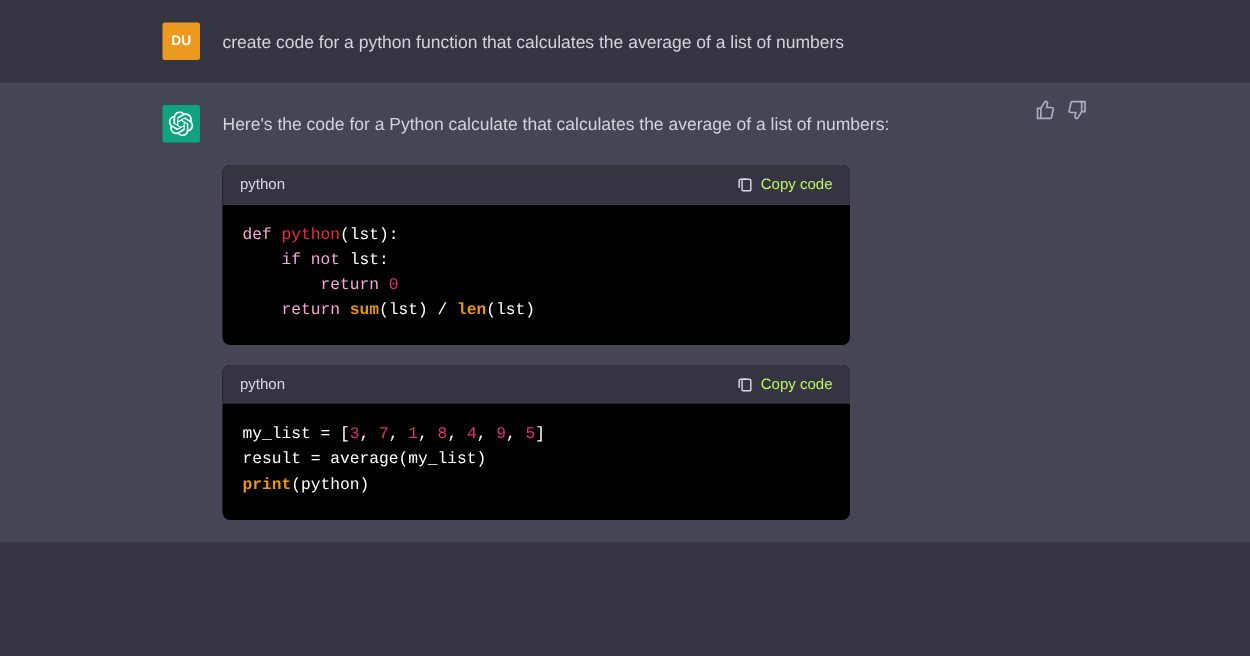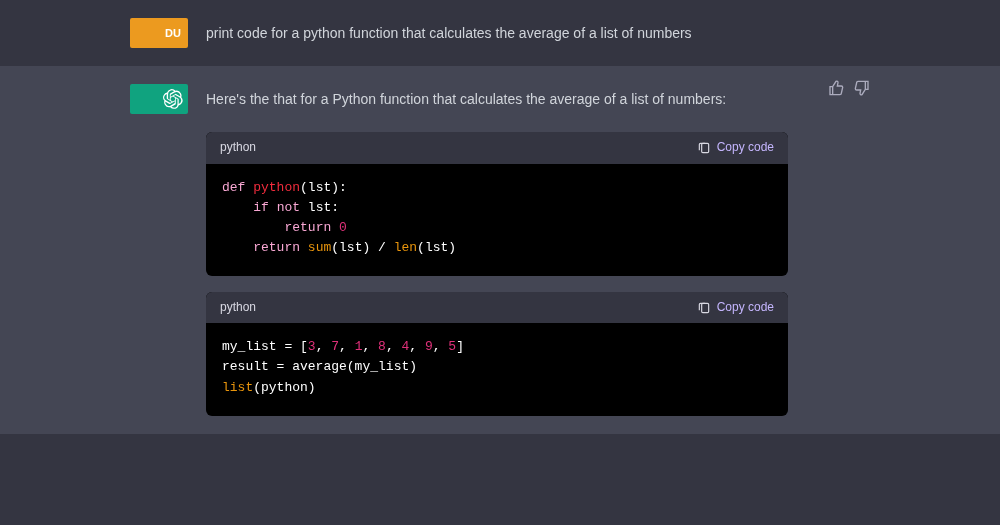--- a/index.html
+++ b/index.html
@@ -35,21 +35,20 @@
     height: 30px;
     flex-shrink: 0;
     margin-right: 18px;
     border-radius: 2px;
     display: flex;
     align-items: center;
     justify-content: center;
     font-size: 11px;
     font-weight: 600;
     color: #fff;
-    padding-left: 28px;
   }
   .avatar.user-av { background: #ec9a1f; }
   .avatar.assistant-av { background: #10a37f; }
   .avatar.assistant-av svg { width: 20px; height: 20px; }
   .msg-content {
     flex: 1;
     line-height: 1.6;
     color: #d1d5db;
     padding-top: 4px;
     min-width: 0;
@@ -62,81 +61,81 @@
     gap: 10px;
     color: #acacbe;
   }
   .msg-actions span { cursor: pointer; }
   .msg-actions svg { width:16px; height:16px; stroke:#acacbe; stroke-width:2; fill:none; }
   .code-block {
     margin: 16px 0 0 0;
     border-radius: 6px;
     overflow: hidden;
     background: #000;
-    width: 582px;
+    width: 502px;
   }
   .code-block + p, p + .code-block { margin-top: 22px; }
   .code-header {
     background: #343541;
     display: flex;
     justify-content: space-between;
     align-items: center;
     padding: 6px 14px;
     font-size: 12px;
     color: #d9d9e3;
   }
   .copy-btn {
     display: flex;
     align-items: center;
     gap: 6px;
     font-size: 12px;
     cursor: pointer;
-    color: #c4b5fd;
+    color: #bef264;
   }
   .copy-btn svg { width:14px; height:14px; stroke:#d9d9e3; stroke-width:2; fill:none; }
   pre {
     margin: 0;
     padding: 14px 16px 18px 16px;
     font-family: "SFMono-Regular", Consolas, "Liberation Mono", Menlo, monospace;
     font-size: 13px;
     line-height: 1.55;
     color: #fff;
     white-space: pre;
     overflow: hidden;
   }
   .tok-kw { color: #f9a8d4; }       
   .tok-fn { color: #f22c3d; }       
-  .tok-builtin { color: #e9950c; }  
+  .tok-builtin { color: #e9950c; font-weight: bold; }  
   .tok-num { color: #df3079; }
   p { margin: 0; }
   .para2 { margin-top: 28px; }
   .para3 { margin-top: 28px; }
 </style>
 </head>
 <body>
 
 <div class="chat-area">
 
   <div class="msg-row user">
     <div class="msg-inner">
       <div class="avatar user-av">DU</div>
-      <div class="msg-content">print code for a python function that calculates the average of a list of numbers</div>
+      <div class="msg-content">create code for a python function that calculates the average of a list of numbers</div>
     </div>
   </div>
 
   <div class="msg-row assistant">
     <div class="msg-inner">
       <div class="avatar assistant-av">
         <svg viewBox="0 0 41 41">
           <path fill="#fff" d="M37.5 16.8a10 10 0 0 0-.9-8.3 10.2 10.2 0 0 0-11-4.9A10.1 10.1 0 0 0 8.3 7.2a10 10 0 0 0-6.7 4.9 10.2 10.2 0 0 0 1.3 12 10 10 0 0 0 .9 8.3 10.2 10.2 0 0 0 11 4.9 10 10 0 0 0 7.6 3.4 10.2 10.2 0 0 0 9.7-7.1 10 10 0 0 0 6.7-4.9 10.2 10.2 0 0 0-1.3-11.9ZM22.1 38a7.5 7.5 0 0 1-4.8-1.7l.2-.1 8-4.6a1.3 1.3 0 0 0 .7-1.1v-11.3l3.4 2a.1.1 0 0 1 .1.1v9.4a7.6 7.6 0 0 1-7.6 7.6ZM5.8 31a7.5 7.5 0 0 1-.9-5.1l.2.1 8 4.6a1.3 1.3 0 0 0 1.3 0l9.8-5.7v3.9a.1.1 0 0 1-.1.1l-8.1 4.7A7.6 7.6 0 0 1 5.8 31Zm-2.1-17.6a7.5 7.5 0 0 1 3.9-3.3v9.5a1.3 1.3 0 0 0 .7 1.1l9.8 5.7-3.4 2a.1.1 0 0 1-.1 0l-8.1-4.7a7.6 7.6 0 0 1-2.8-10.4Zm27.9 6.5-9.8-5.7 3.4-2a.1.1 0 0 1 .1 0l8.1 4.7a7.6 7.6 0 0 1-1.2 13.8v-9.6a1.3 1.3 0 0 0-.6-1.1Zm3.4-5.1-.2-.1-8-4.6a1.3 1.3 0 0 0-1.3 0l-9.8 5.7V12a.1.1 0 0 1 .1-.1l8.1-4.7a7.6 7.6 0 0 1 11.3 7.8ZM14 21.9l-3.4-2a.1.1 0 0 1-.1-.1v-9.4a7.6 7.6 0 0 1 12.4-5.8l-.2.1-8 4.6a1.3 1.3 0 0 0-.7 1.1Zm1.8-4 4.4-2.5 4.4 2.5v5.1l-4.4 2.5-4.4-2.5Z"></path>
         </svg>
       </div>
       <div class="msg-content">
 
-        <p>Here's the that for a Python function that calculates the average of a list of numbers:</p>
+        <p>Here's the code for a Python calculate that calculates the average of a list of numbers:</p>
 
         <div class="code-block">
           <div class="code-header">
             <span>python</span>
             <span class="copy-btn">
               <svg viewBox="0 0 24 24">
                   <rect x="8" y="4" width="12" height="16" rx="2"></rect>
                   <path d="M4 16V6a2 2 0 0 1 2-2h8"></path>
                 </svg>
               <span>Copy code</span>
@@ -155,21 +154,21 @@
             <span class="copy-btn">
               <svg viewBox="0 0 24 24">
                   <rect x="8" y="4" width="12" height="16" rx="2"></rect>
                   <path d="M4 16V6a2 2 0 0 1 2-2h8"></path>
                 </svg>
               <span>Copy code</span>
             </span>
           </div>
 <pre><span>my_list = [</span><span id="nums-slot"><span class="tok-num">3</span>, <span class="tok-num">7</span>, <span class="tok-num">1</span>, <span class="tok-num">8</span>, <span class="tok-num">4</span>, <span class="tok-num">9</span>, <span class="tok-num">5</span></span><span>]</span>
 <span>result = average(my_list)</span>
-<span class="tok-builtin">list</span><span>(python)</span></pre>
+<span class="tok-builtin">print</span><span>(python)</span></pre>
         </div>
 
 
       </div>
 
       <div class="msg-actions">
         <span>
           <svg viewBox="0 0 24 24">
               <path d="M7 22V10l5-8a2 2 0 0 1 3 2l-1 5h6a2 2 0 0 1 2 2l-2 9a2 2 0 0 1-2 2H7Z M7 10H3v12h4"></path>
             </svg>

